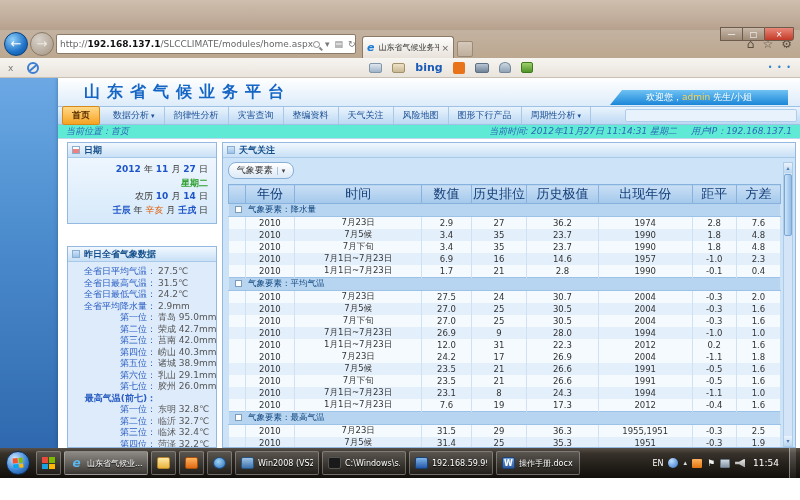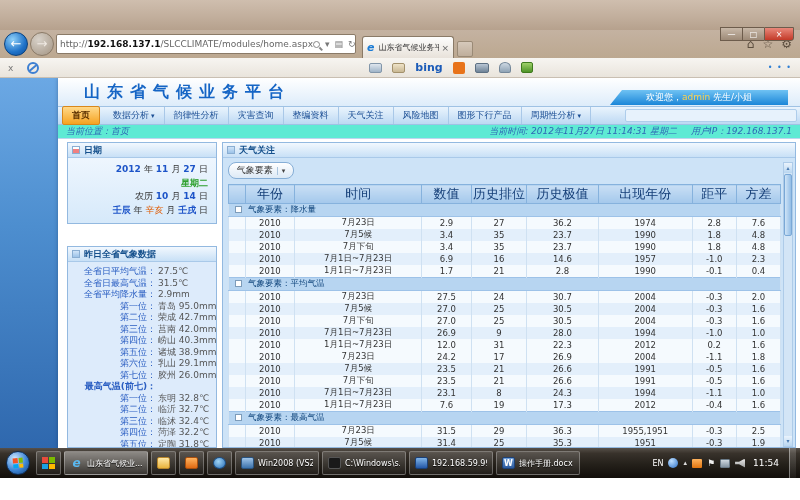--- a/index.html
+++ b/index.html
@@ -265,20 +265,24 @@
             <div class="weather-body">
                 <div class="stat-row">
                   <span class="lbl">全省日平均气温：</span>
                   <span class="val">27.5℃</span>
                 </div>
                 <div class="stat-row">
                   <span class="lbl">全省日最高气温：</span>
                   <span class="val">31.5℃</span>
                 </div>
                 <div class="stat-row">
+                  <span class="lbl">全省日最低气温：</span>
+                  <span class="val">24.2℃</span>
+                </div>
+                <div class="stat-row">
                   <span class="lbl">全省平均降水量：</span>
                   <span class="val">2.9mm</span>
                 </div>
                 <div class="stat-row">
                   <span class="lbl">第一位：</span>
                   <span class="val">青岛 95.0mm</span>
                 </div>
                 <div class="stat-row">
                   <span class="lbl">第二位：</span>
                   <span class="val">荣成 42.7mm</span>

